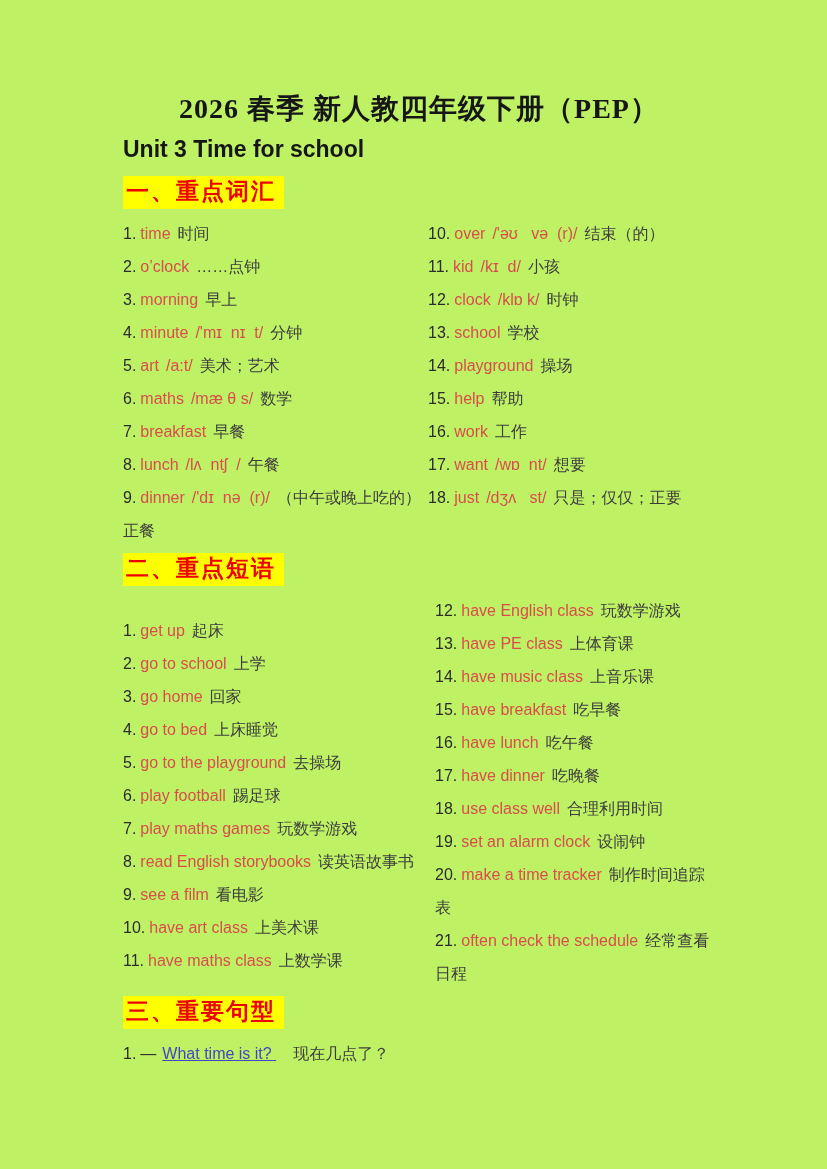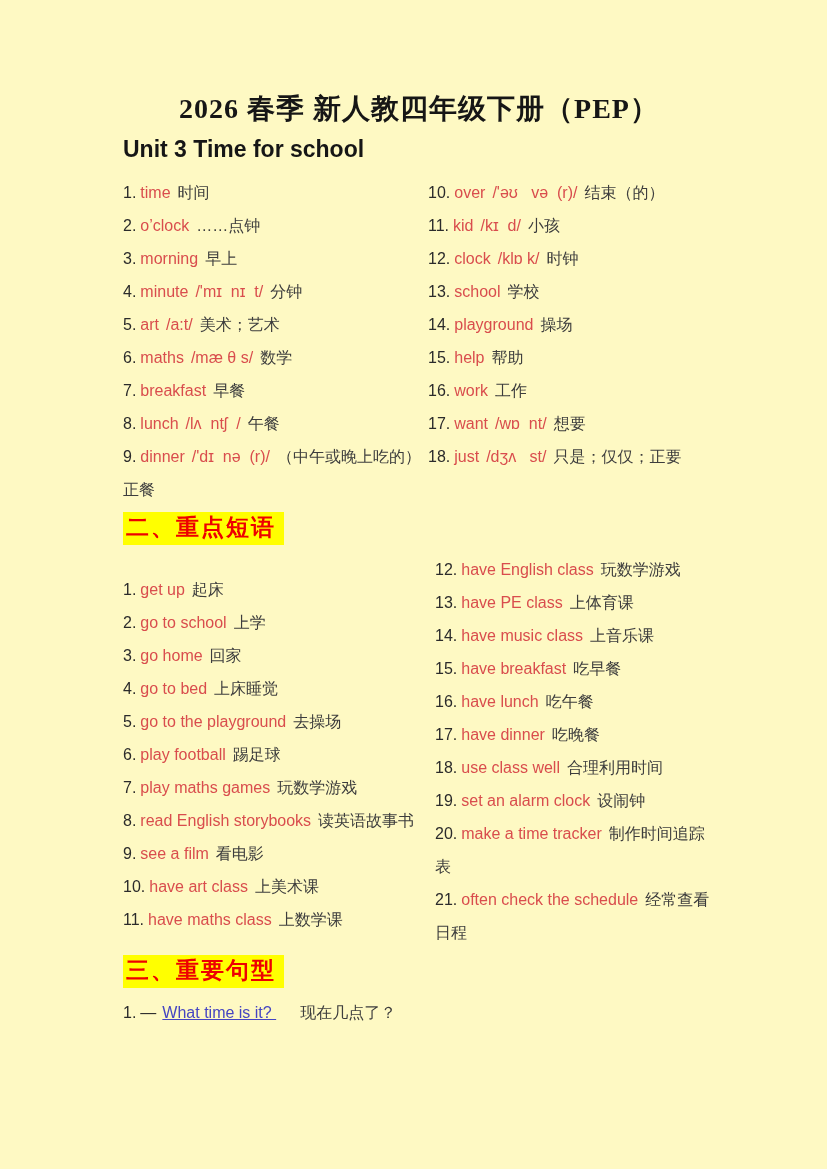--- a/index.html
+++ b/index.html
@@ -1,19 +1,19 @@
 <!DOCTYPE html>
 <html><head>
 <meta charset="utf-8">
 <style>
   html,body{margin:0;padding:0;background:#ffffff;}
   .page{
     position:relative;
     width:827px;height:1169px;
-    background:#fef9c3;
+    background:#bef264;
     font-family:"Liberation Sans", sans-serif;
     box-sizing:border-box;
     padding:90px 112px 0 123px;
     overflow:hidden;
   }
   .doc-title{
     margin:0;
     text-align:center;
     font-family:"Liberation Serif", serif;
     font-size:28px;
@@ -57,33 +57,36 @@
   }
   .num{color:#2b2b2b;margin-right:4px;}
   .en{color:#D94D4D;margin-right:7px;}
   .phon{color:#D94D4D;margin-right:7px;white-space:pre-wrap;}
   .cn{color:#3d3d3d;}
   .dash{color:#2b2b2b;margin-right:6px;}
   .link-en{
     color:#4545C2;
     text-decoration:underline;
     text-decoration-color:#4545C2;
-    margin-right:24px;
+    margin-right:17px;
   }
   .sentence-row p.item{line-height:34px;}
 </style>
 </head>
 <body>
 
 <div class="page">
 
   <h1 class="doc-title">2026 春季 新人教四年级下册（PEP）</h1>
   <h2 class="doc-subtitle">Unit 3 Time for school</h2>
 
   <div class="section">
+    <div class="heading-row">
+      <span class="sec-heading">一、重点词汇</span>
+    </div>
     <div class="cols">
       <div class="col col-left" id="vocab-left">
           <p class="item"><span class="num">1.</span><span class="en">time</span><span class="cn">时间</span></p>
           <p class="item"><span class="num">2.</span><span class="en">o’clock</span><span class="cn">……点钟</span></p>
           <p class="item"><span class="num">3.</span><span class="en">morning</span><span class="cn">早上</span></p>
           <p class="item"><span class="num">4.</span><span class="en">minute</span><span class="phon">/'mɪ  nɪ  t/</span><span class="cn">分钟</span></p>
           <p class="item"><span class="num">5.</span><span class="en">art</span><span class="phon">/a:t/</span><span class="cn">美术；艺术</span></p>
           <p class="item"><span class="num">6.</span><span class="en">maths</span><span class="phon">/mæ θ s/</span><span class="cn">数学</span></p>
           <p class="item"><span class="num">7.</span><span class="en">breakfast</span><span class="cn">早餐</span></p>
           <p class="item"><span class="num">8.</span><span class="en">lunch</span><span class="phon">/lʌ  ntʃ  /</span><span class="cn">午餐</span></p>

